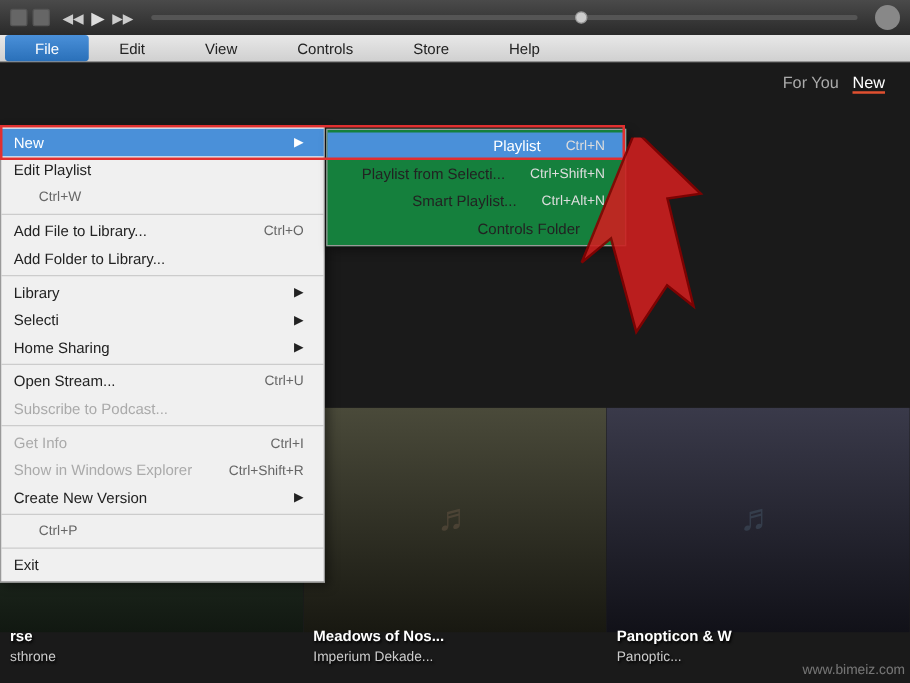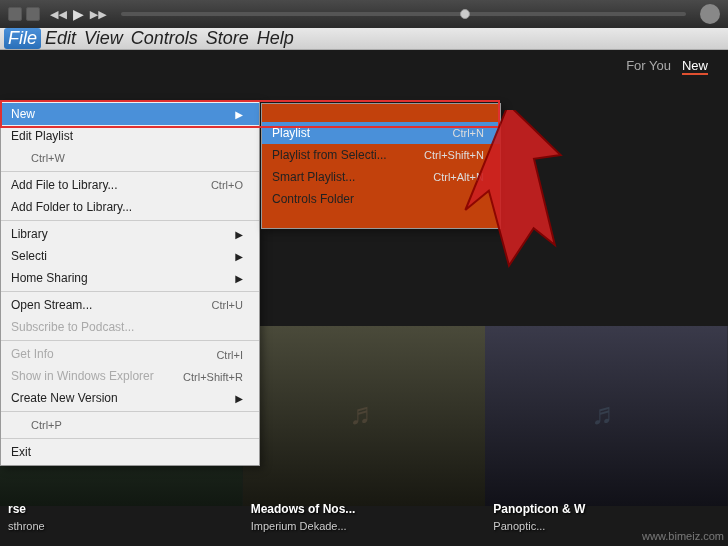--- a/index.html
+++ b/index.html
@@ -78,28 +78,27 @@
     
     .menu-bar {
       background: linear-gradient(to bottom, #e8e8e8, #d0d0d0);
       height: 22px;
       display: flex;
       align-items: center;
       padding: 0 4px;
       border-bottom: 1px solid #aaa;
     }
     .menu-item {
-      padding: 2px 4px;
+      padding: 2px 24px;
       cursor: pointer;
-      font-size: 18px;
+      font-size: 12px;
       color: #222;
       height: 100%;
       display: flex;
       align-items: center;
-      font-style: italic;
     }
     .menu-item.active {
       background: linear-gradient(to bottom, #4a90d9, #2a70b9);
       color: white;
       border-radius: 3px;
     }
 
     
     .main-content {
       width: 100%;
@@ -181,26 +180,27 @@
       height: 1px;
       background: #ccc;
       margin: 2px 0;
     }
 
     
     .submenu {
       position: absolute;
       left: 260px;
       top: 0;
-      background: #c2410c;
+      background: #15803d;
       border: 1px solid #999;
       box-shadow: 3px 3px 8px rgba(0,0,0,0.4);
       min-width: 240px;
-      padding: 18px 0;
+      padding: 2px 0;
       z-index: 101;
+      text-align: right;
     }
 
     .new-submenu-container {
       position: relative;
     }
 
     
     .highlight-box {
       position: absolute;
       border: 2px solid #e03030;

